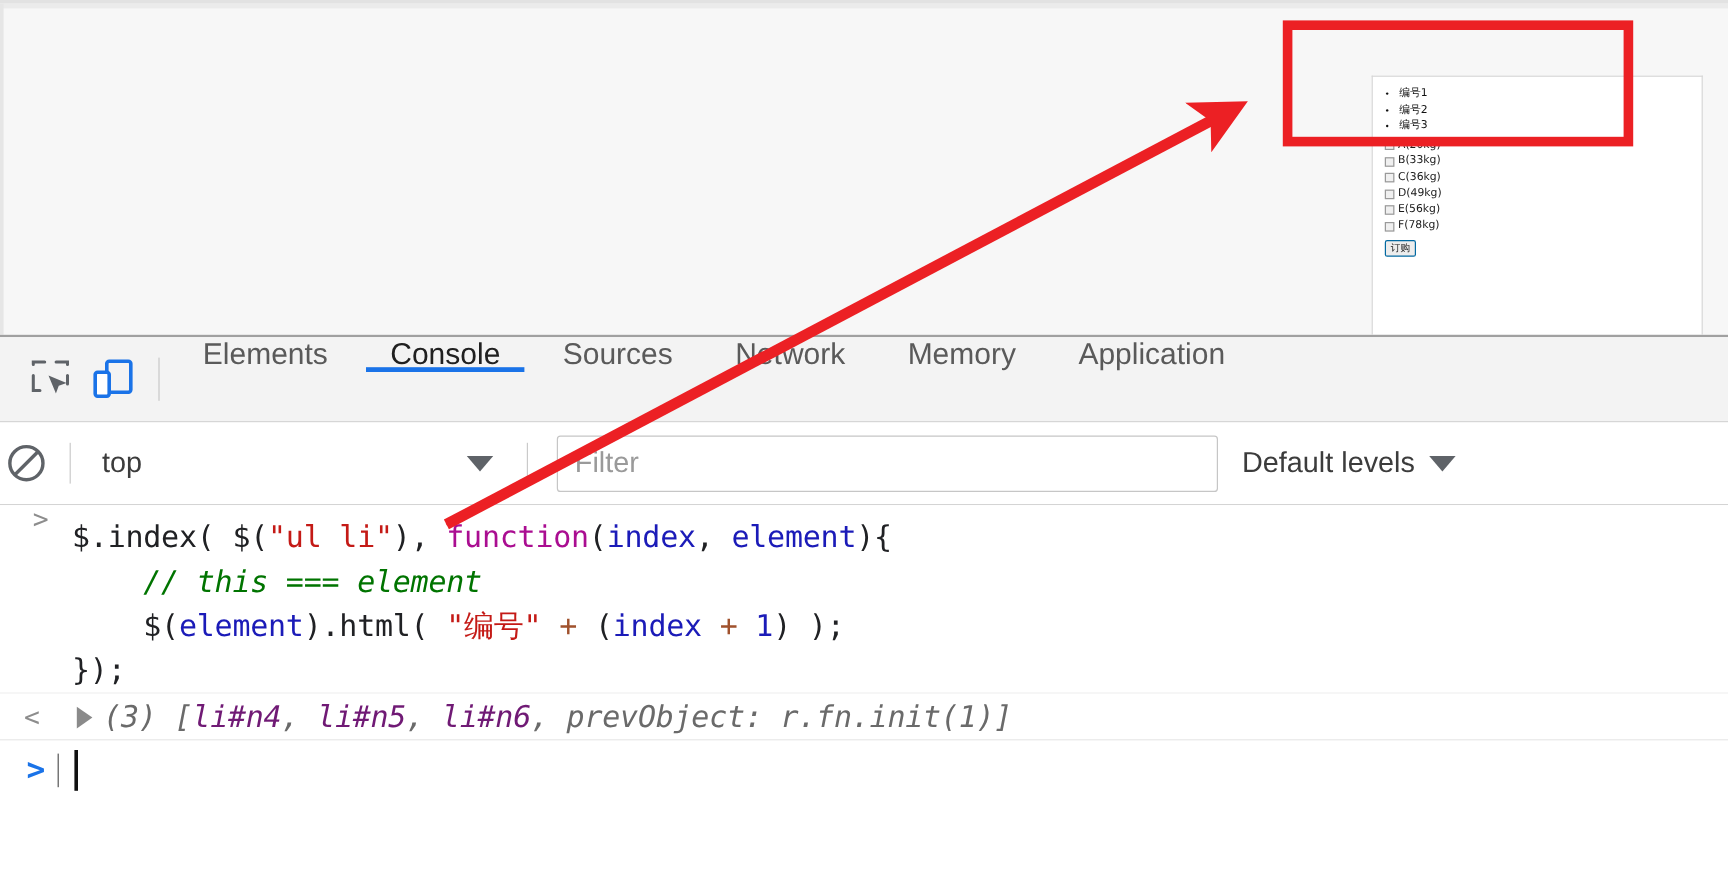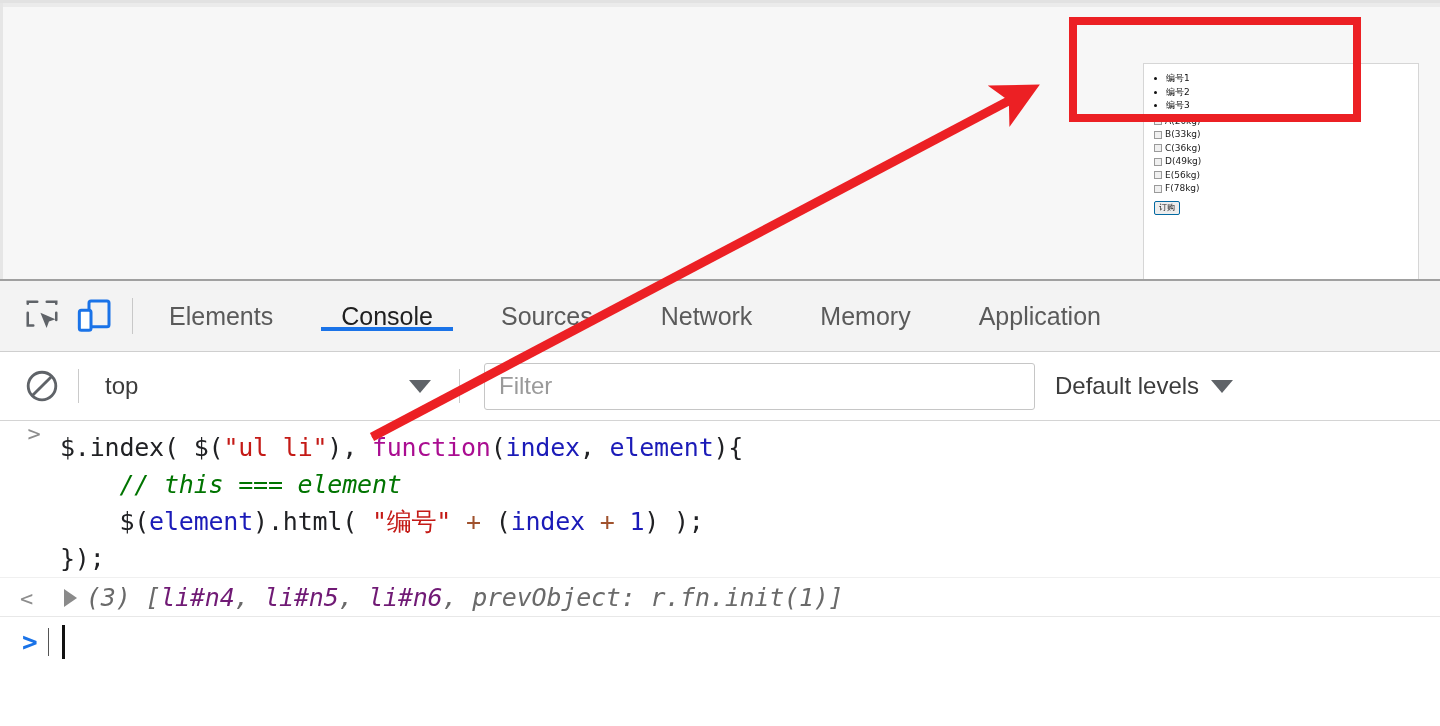--- a/index.html
+++ b/index.html
@@ -122,23 +122,22 @@
     width: 52px; height: 52px;
     display: flex; align-items: center; justify-content: center;
   }
   .vdivider {
     width: 1px; height: 36px;
     background: #c8c8c8;
     margin: 0 10px 0 12px;
   }
   .tabs {
     display: flex;
-    align-items: center;
+    align-items: flex-start;
     height: 100%;
-    gap: 16px;
   }
   .tab {
     position: relative;
     display: flex;
     align-items: center;
     padding: 0 26px;
     font-size: 25px;
     color: #5a5a5a;
     font-family: "Liberation Sans", sans-serif;
     white-space: nowrap;
@@ -154,21 +153,20 @@
   }
 
   
   .filterbar {
     position: relative;
     height: 69px;
     background: #ffffff;
     border-bottom: 1px solid #d4d4d4;
     display: flex;
     align-items: center;
-    padding-left: 20px;
   }
   .clear-icon {
     width: 44px; height: 44px;
     display: flex; align-items: center; justify-content: center;
   }
   .fb-divider {
     width: 1px; height: 34px;
     background: #cacaca;
     margin: 0 14px 0 14px;
   }

